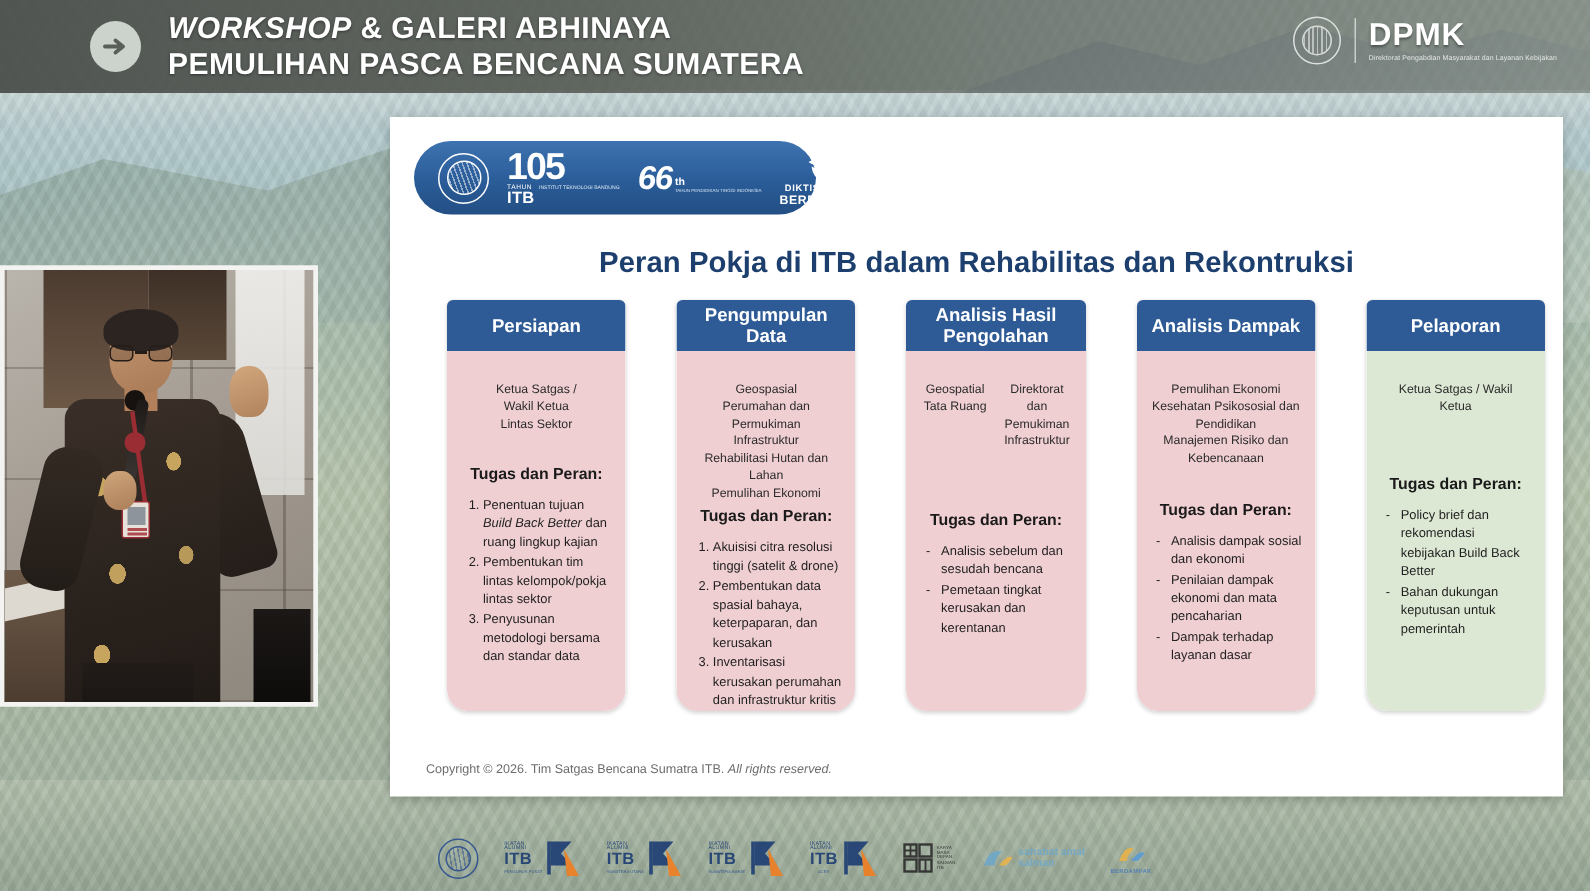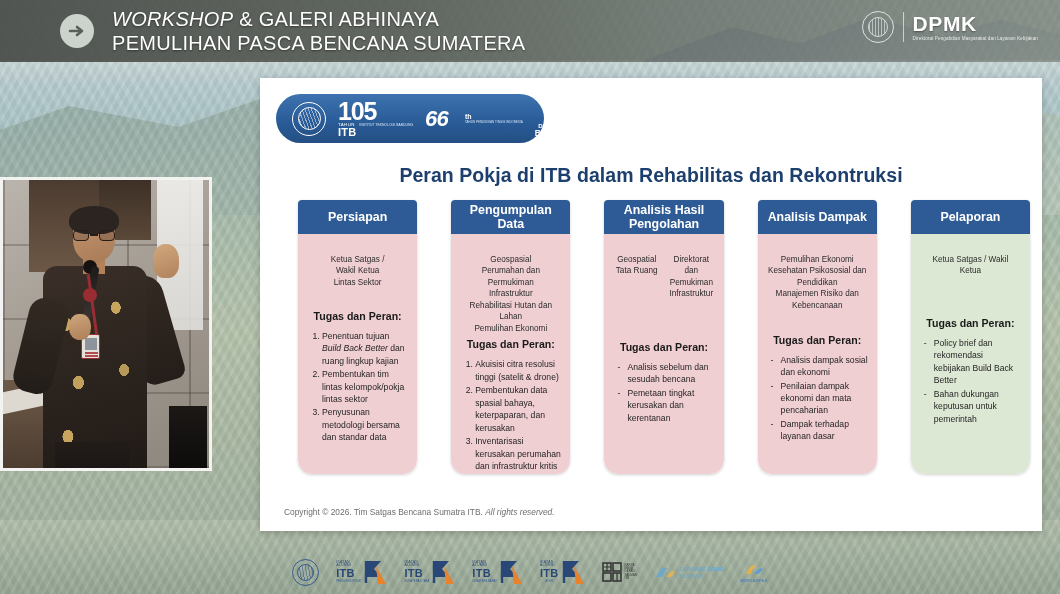--- a/index.html
+++ b/index.html
@@ -69,21 +69,21 @@
   }
   .hdr-arrow {
     position: absolute; left: 60px; top: 14px;
     width: 34px; height: 34px; border-radius: 50%;
     background: #ccd3cd;
     display: flex; align-items: center; justify-content: center;
   }
   .hdr-arrow svg { display: block; }
   .hdr-text { position: absolute; left: 112px; top: 8px; }
   .hdr-l1, .hdr-l2 {
-    color: #ffffff; font-weight: 400; letter-spacing: .3px;
+    color: #ffffff; font-weight: 700; letter-spacing: .3px;
     text-shadow: 0 1px 2px rgba(0,0,0,.45);
     white-space: nowrap; line-height: 1.18;
   }
   .hdr-l1 { font-size: 20px; font-style: italic; }
   .hdr-l1 .plain { font-style: normal; }
   .hdr-l2 { font-size: 20px; }
 
   .dpmk { position: absolute; right: 22px; top: 11px; display: flex; align-items: center; gap: 9px; }
   .dpmk-seal {
     width: 32px; height: 32px; border-radius: 50%;
@@ -252,21 +252,21 @@
     background: repeating-linear-gradient(70deg, rgba(255,255,255,.5) 0 1px, transparent 1px 3px);
   }
   .pill-105 { display: flex; flex-direction: column; align-items: flex-start; flex: 0 0 auto; }
   .pill-105 .num {
     font-size: 25px; font-weight: 800; color: #fff; line-height: .88; letter-spacing: -1.2px;
   }
   .pill-105 .low { display: flex; align-items: baseline; gap: 3px; }
   .pill-105 .tahun { font-size: 4.4px; color: #fff; letter-spacing: .4px; }
   .pill-105 .itb { font-size: 11px; font-weight: 800; color: #fff; letter-spacing: .2px; line-height: 1; }
   .pill-105 .uni { font-size: 3.4px; color: #dbe8f5; line-height: 1; }
-  .pill-66 { display: flex; align-items: center; gap: 17px; flex: 0 0 auto; }
+  .pill-66 { display: flex; align-items: flex-end; gap: 2px; flex: 0 0 auto; }
   .pill-66 .n { font-size: 22px; font-weight: 800; color: #fff; font-style: italic; line-height: 1; letter-spacing: -.8px; }
   .pill-66 .th { font-size: 7px; color: #fff; font-weight: 700; }
   .pill-66 .tiny { font-size: 3px; color: #cfe0f2; line-height: 1.15; margin-top: 1px; }
   .pill-dikti { display: flex; flex-direction: column; align-items: center; flex: 0 0 auto; }
   .pill-dikti .mark { width: 26px; height: 22px; }
   .pill-dikti .l1 { font-size: 6.2px; font-weight: 700; color: #fff; letter-spacing: .5px; margin-top: 1px; }
   .pill-dikti .l2 { font-size: 8.2px; font-weight: 800; color: #fff; letter-spacing: .4px; }
 
   
   .slide-title {

